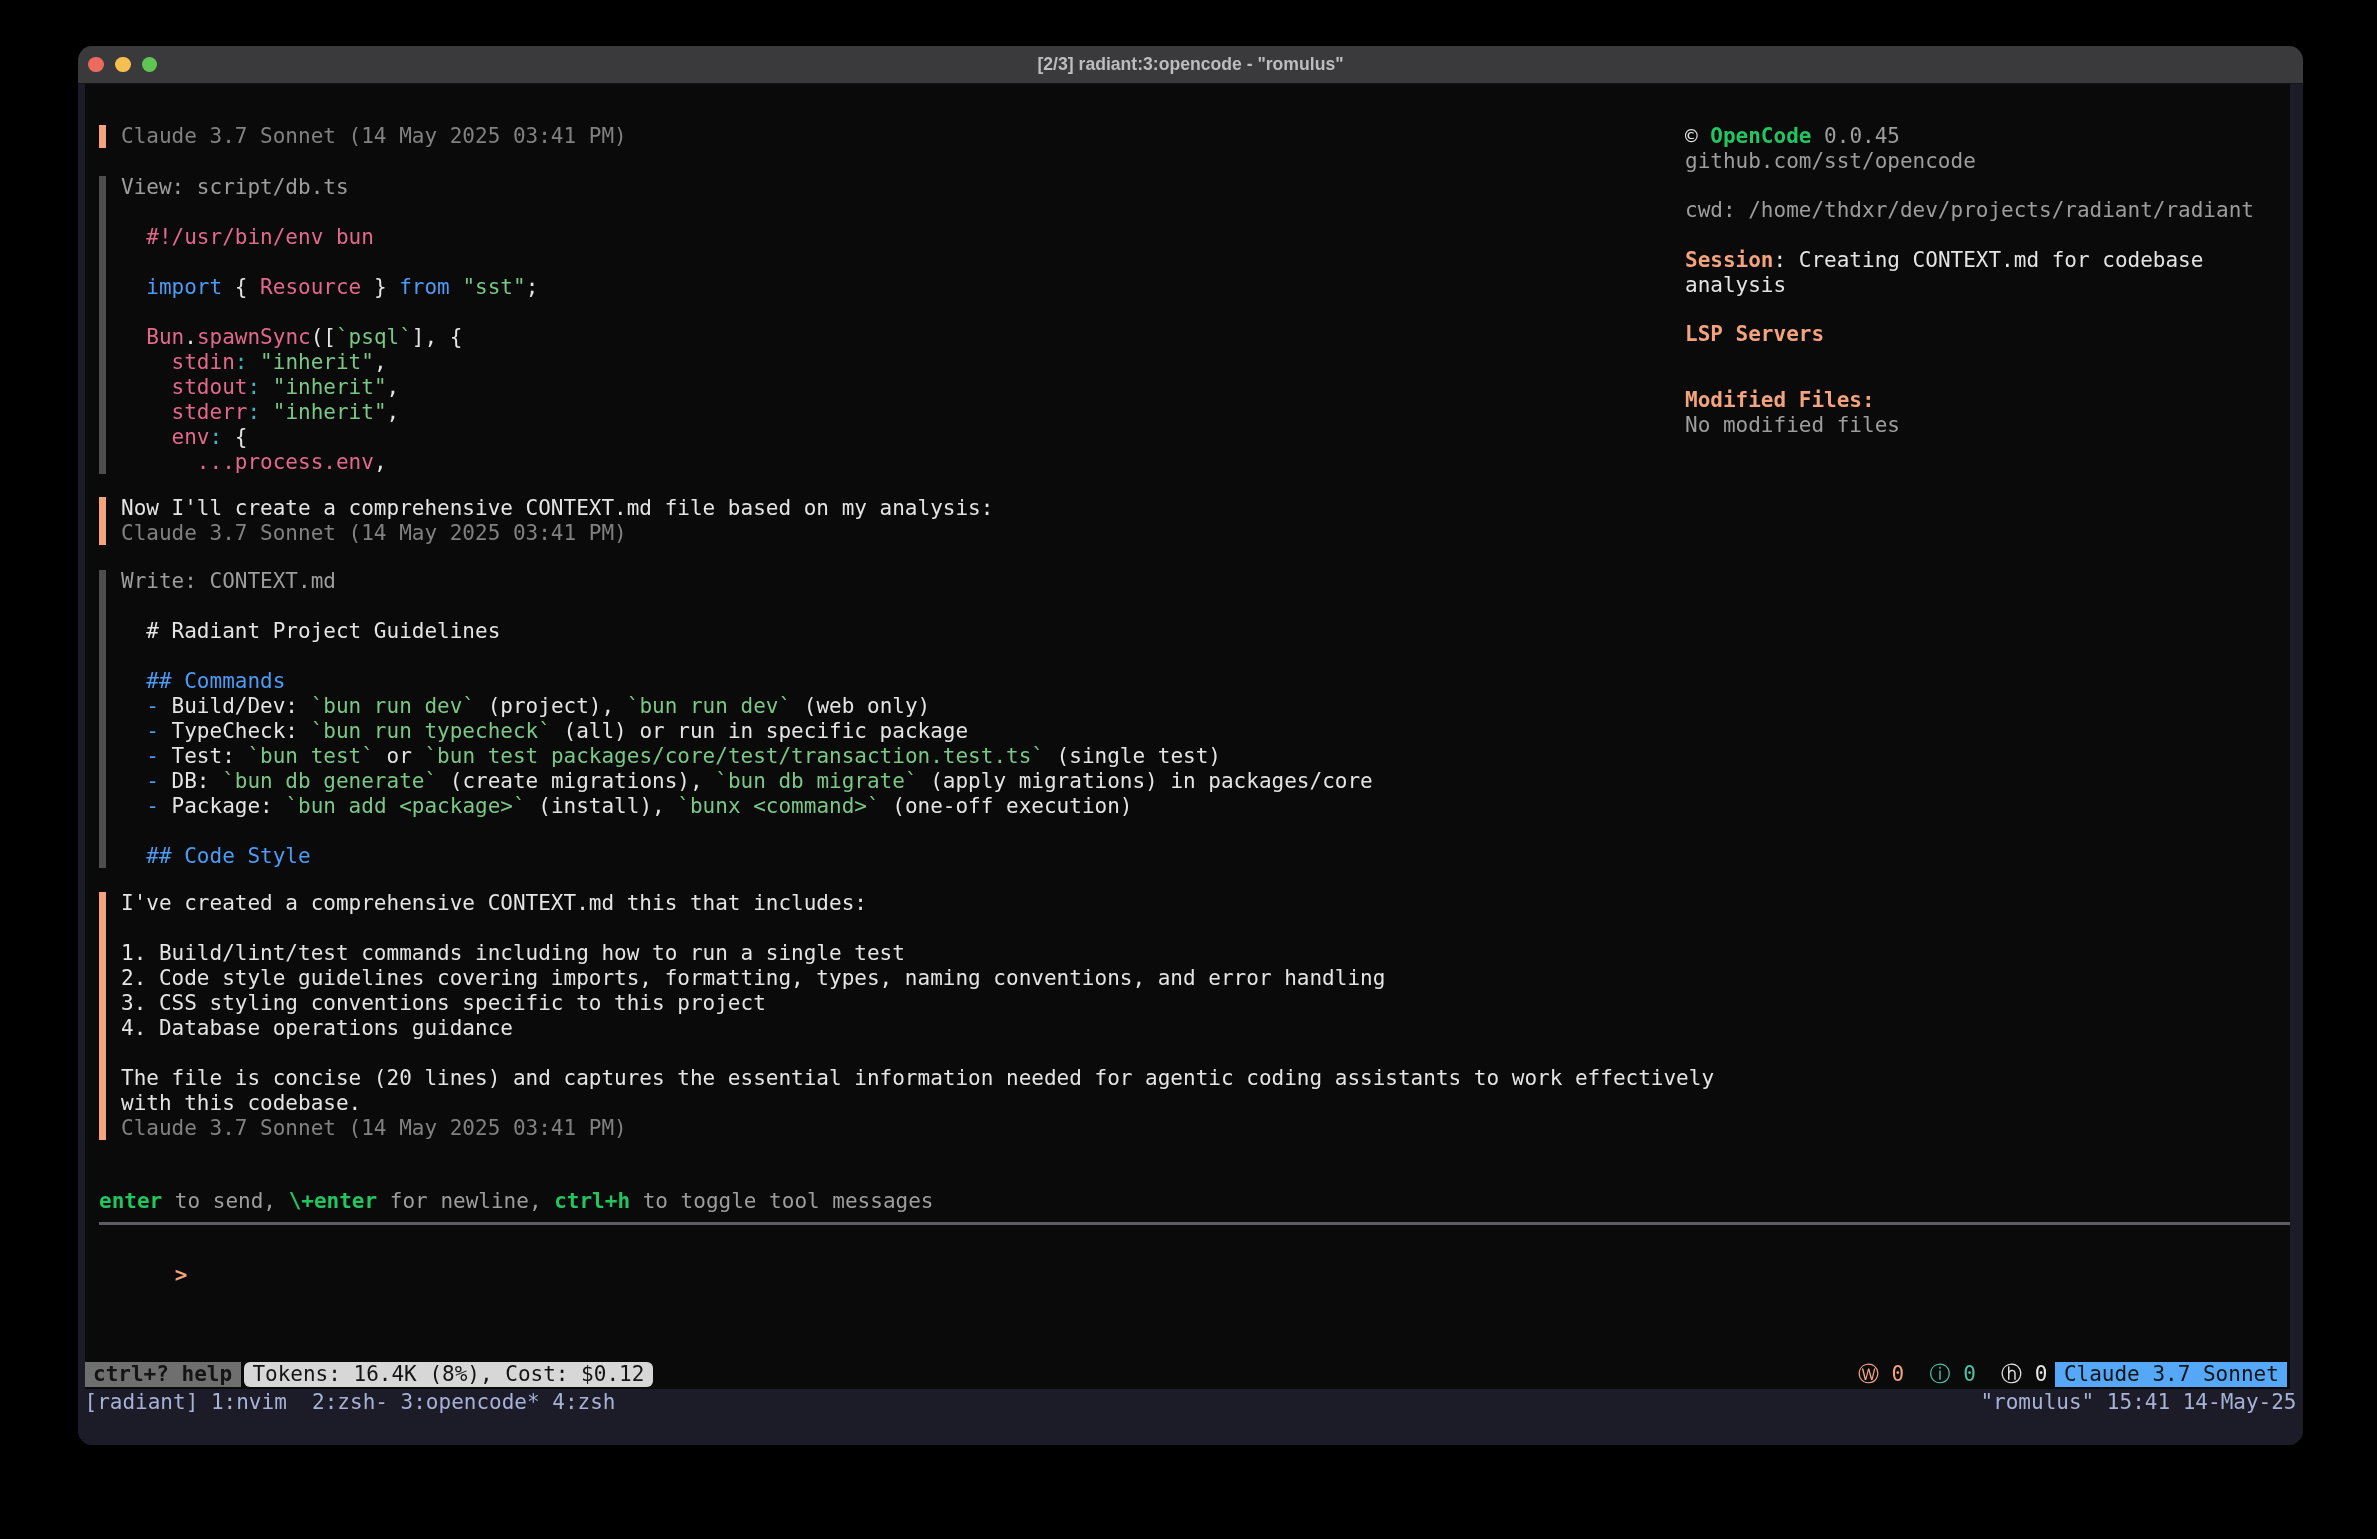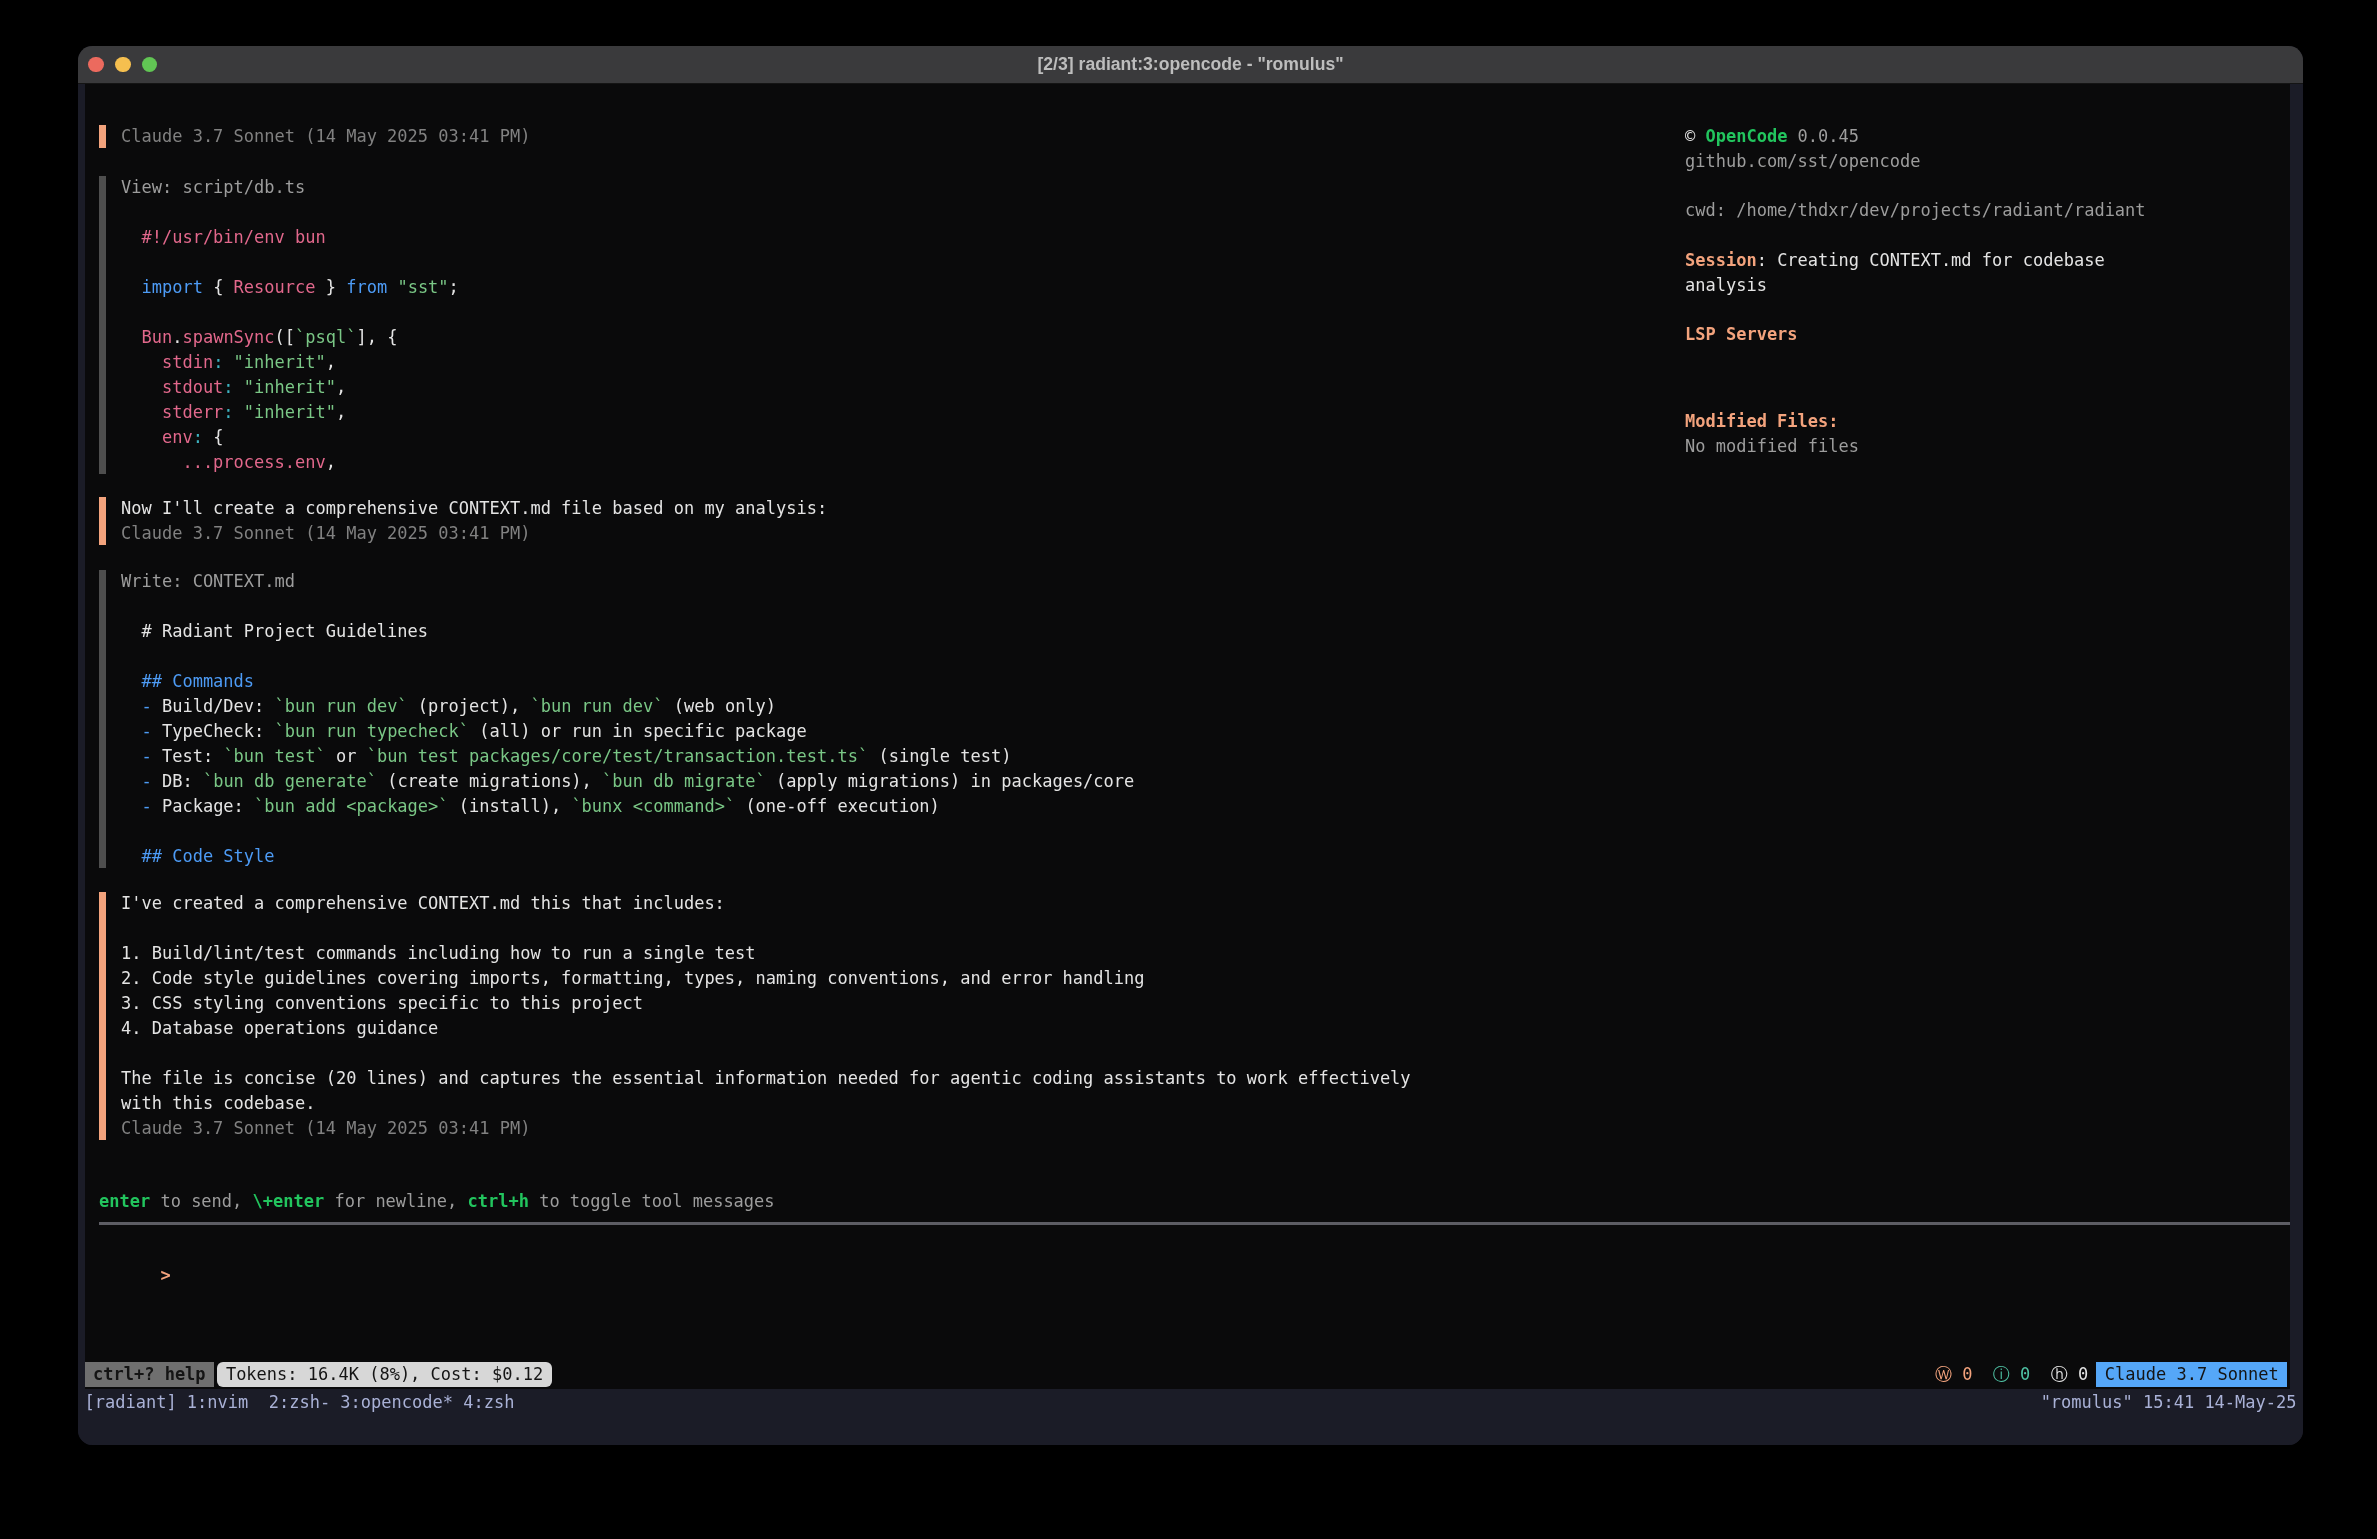--- a/index.html
+++ b/index.html
@@ -25,21 +25,21 @@
   .titlebar{position:relative;height:38px;background:var(--titlebar_bg);
     border-bottom:1.3px solid #141414;display:flex;align-items:center;justify-content:center;
     font-family:"Liberation Sans",sans-serif;font-weight:bold;font-size:17.6px;color:var(--titlebar_text);}
   .lights{position:absolute;left:10.4px;top:0;height:100%;display:flex;align-items:center;gap:11px;}
   .light{width:15.7px;height:15.7px;border-radius:50%;}
   .light.red{background:var(--traffic_red);}
   .light.yellow{background:var(--traffic_yellow);}
   .light.green{background:var(--traffic_green);}
 
   .terminal{position:absolute;left:0;top:38px;right:0;bottom:0;
-    font-size:17px;line-height:25px;color:var(--text_white);}
+    font-size:21px;line-height:25px;color:var(--text_white);}
   .tuibg{position:absolute;left:6.5px;right:13px;top:0;height:1305px;background:var(--tui_bg);}
 
   .ln{height:25px;white-space:pre;}
   .block{position:absolute;left:21px;}
   .block::before{content:"";position:absolute;left:0;top:1.3px;bottom:1.3px;width:6.5px;}
   .block .ln{padding-left:22px;}
   .acc-orange::before{background:var(--accent_orange);}
   .acc-gray::before{background:var(--bar_gray);}
 
   .sidebar{position:absolute;left:1607px;top:0;}
@@ -139,21 +139,21 @@
         <div class="ln"><span class="c-white">The file is concise (20 lines) and captures the essential information needed for agentic coding assistants to work effectively</span></div>
         <div class="ln"><span class="c-white">with this codebase.</span></div>
         <div class="ln"><span class="c-dgray">Claude 3.7 Sonnet (14 May 2025 03:41 PM)</span></div>
       </div>
 
     <aside class="sidebar">
       <div class="sb" style="top:40px"><div class="ln"><span class="c-white">© </span><span class="c-bwhite">OpenCode</span><span class="c-gray"> 0.0.45</span></div><div class="ln"><span class="c-gray">github.com/sst/opencode</span></div></div>
       <div class="sb" style="top:114px"><div class="ln"><span class="c-gray">cwd: /home/thdxr/dev/projects/radiant/radiant</span></div></div>
       <div class="sb" style="top:164px"><div class="ln"><span class="c-borange">Session</span><span class="c-white">: Creating CONTEXT.md for codebase</span></div><div class="ln"><span class="c-white">analysis</span></div></div>
       <div class="sb" style="top:238px"><div class="ln"><span class="c-borange">LSP Servers</span></div></div>
-      <div class="sb" style="top:325px"><div class="ln"><span class="c-borange">Modified Files:</span></div><div class="ln"><span class="c-gray">No modified files</span></div></div>
+      <div class="sb" style="top:304px"><div class="ln"><span class="c-borange">Modified Files:</span></div><div class="ln"><span class="c-gray">No modified files</span></div></div>
     </aside>
 
     <div class="hintline"><span class="c-bwhite">enter</span><span class="c-gray"> to send, </span><span class="c-bwhite">\+enter</span><span class="c-gray"> for newline, </span><span class="c-bwhite">ctrl+h</span><span class="c-gray"> to toggle tool messages</span></div>
     <div class="hr"></div>
     <div class="prompt">
       <span>&gt;</span>
     </div>
 
     <div class="statusrow">
       <span class="chip chip-help">ctrl+? help</span>

